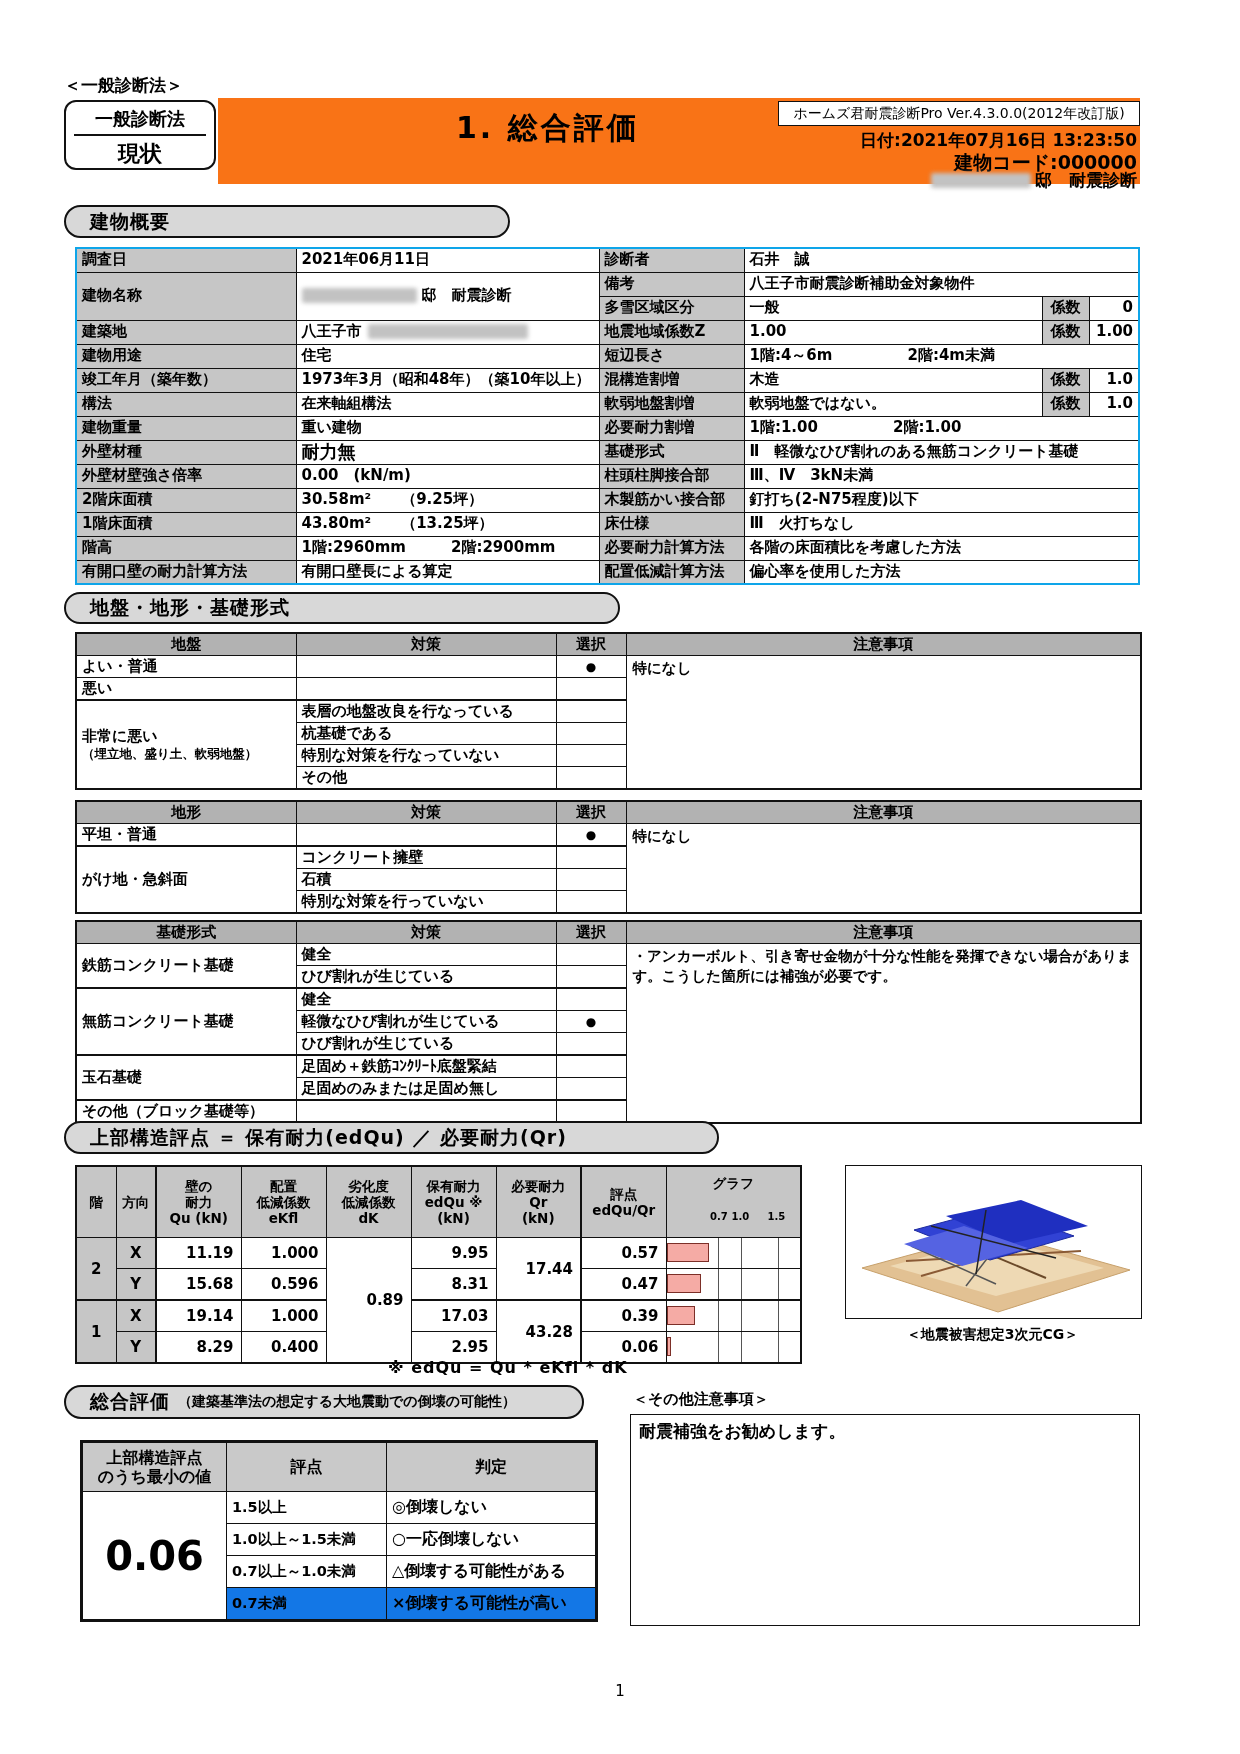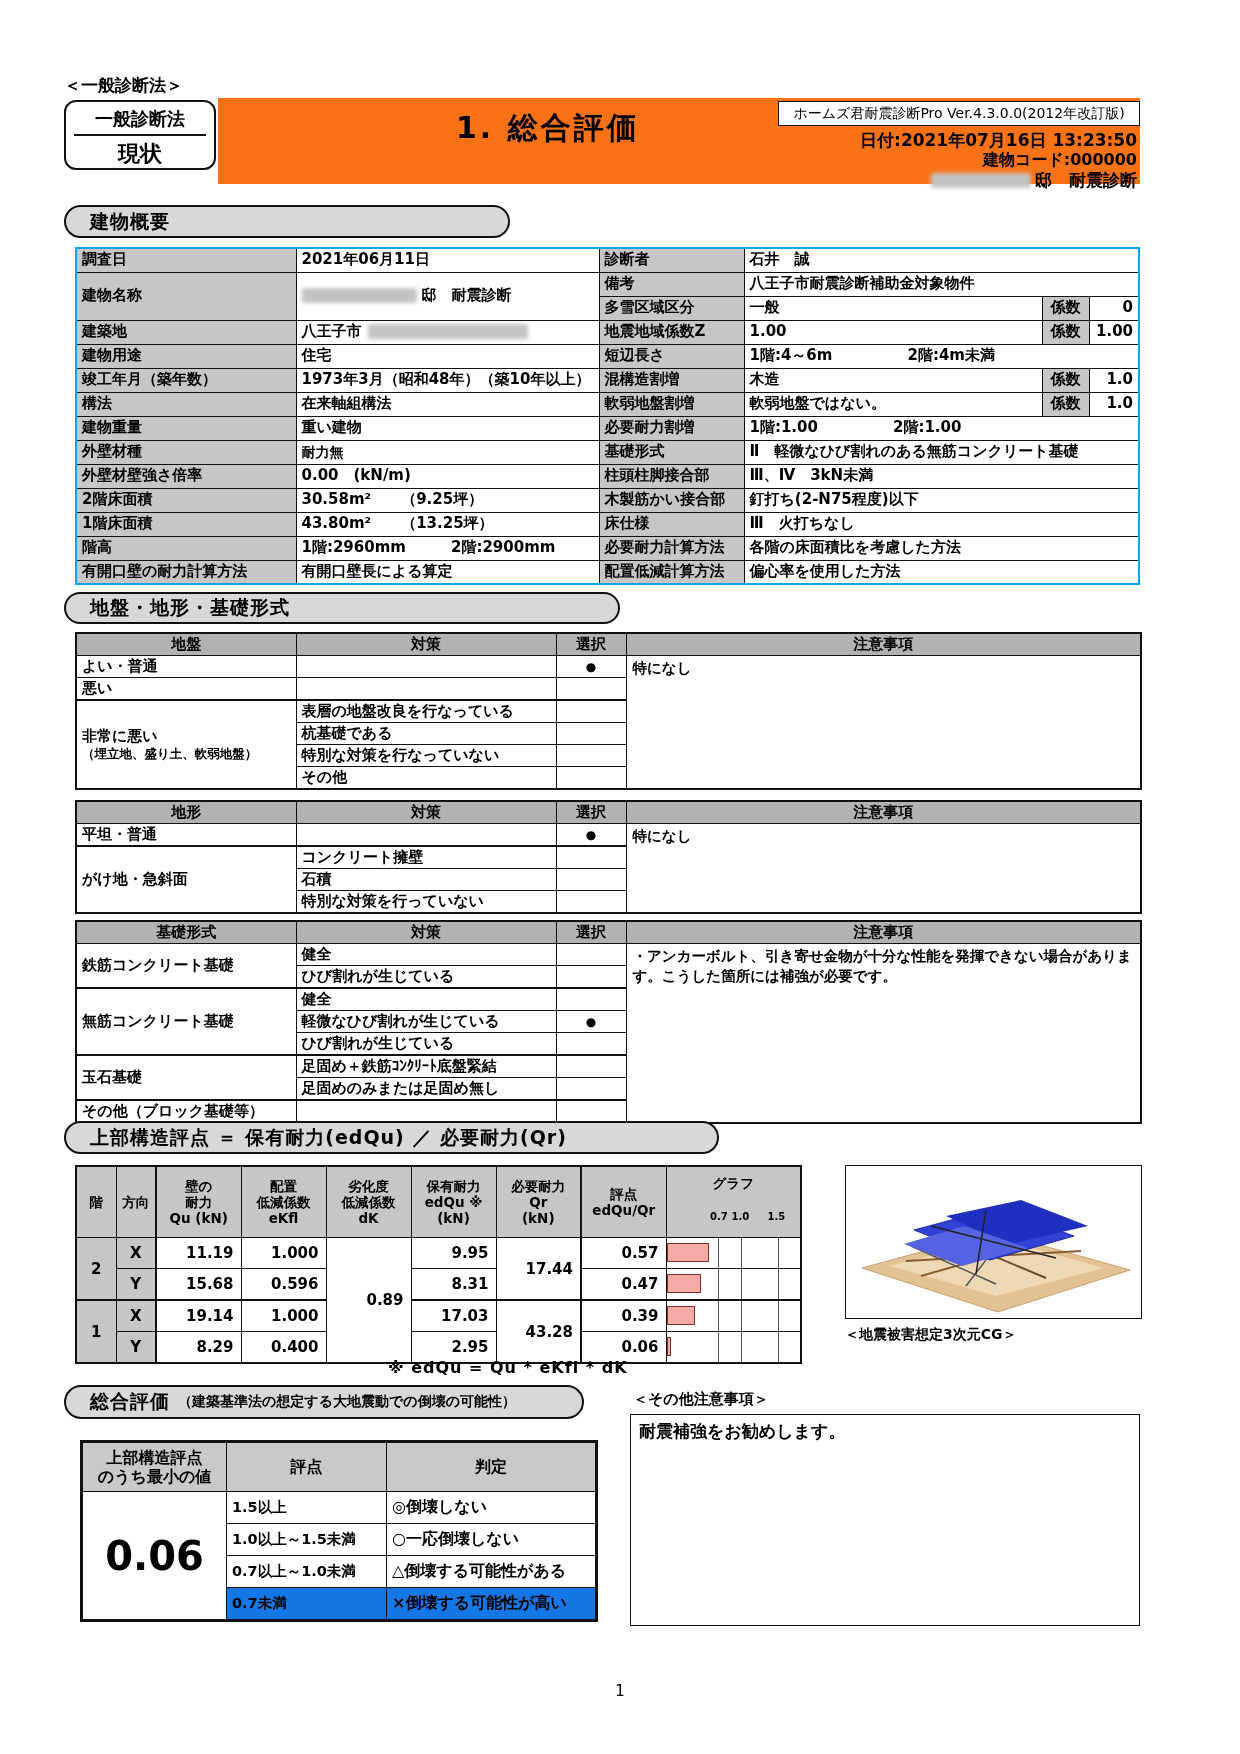--- a/index.html
+++ b/index.html
@@ -10,41 +10,41 @@
   
   .method-tag{left:64px;top:74px;font-size:17px;font-weight:bold;}
   .badge{left:64px;top:100px;width:148px;height:66px;border:2.5px solid #111;border-radius:12px;background:#fff;z-index:2;}
   .badge .t{font-size:18px;font-weight:bold;text-align:center;padding-top:5px;padding-bottom:3px;border-bottom:2px solid #111;margin:0 8px;}
   .badge .c{font-size:22px;font-weight:bold;text-align:center;padding-top:3px;}
   .band{left:218px;top:98px;width:922px;height:86px;background:#f97316;}
   .band .title{position:absolute;left:238px;top:10px;font-size:30px;font-weight:bold;letter-spacing:3px;}
   .version-box{position:absolute;left:560px;top:3px;width:360px;height:23px;background:#fff;border:1.5px solid #111;
                font-size:14px;text-align:center;line-height:22px;}
   .band .r1{position:absolute;right:3px;top:31px;font-size:17px;font-weight:bold;}
-  .band .r2{position:absolute;right:3px;top:52px;font-size:16px;font-weight:bold;}
+  .band .r2{position:absolute;right:3px;top:52px;font-size:19px;font-weight:bold;}
   .band .r3{position:absolute;right:3px;top:71px;font-size:17px;font-weight:bold;display:flex;align-items:center;gap:4px;}
   .redact{display:inline-block;background:#c2c2c2;filter:blur(2px);height:15px;border-radius:2px;vertical-align:middle;}
 
   
   .pill{background:#d8d8d8;border:2px solid #111;border-radius:17px;display:flex;align-items:center;
         padding-left:24px;box-sizing:border-box;}
   .pill .big{font-size:19px;font-weight:bold;letter-spacing:1px;}
   .pill .small{font-size:14px;font-weight:bold;margin-left:8px;}
 
   
   table{border-collapse:collapse;table-layout:fixed;}
   td,th{border:1px solid #111;padding:0 5px;font-size:15px;font-weight:bold;overflow:hidden;white-space:nowrap;}
   .gray{background:#c6c6c6;}
   .colhead{background:#b2b2b2;text-align:center;}
 
   
   .ov{left:75px;top:247px;width:1065px;border:2px solid #0ea5e9;}
   .ov tr{height:24px;}
   .ov td{line-height:1.05;}
-  .ov .sm{font-size:14px;}
+  .ov .sm{font-size:18px;}
   .ov .ind{}
   .ov .coef-l{background:#c6c6c6;text-align:center;padding:0 2px;}
   .ov .coef-v{text-align:right;}
 
   
   .gt{left:75px;border:2px solid #111;}
   .gt th{height:21px;}
   .gt td{height:21px;}
   .gt .sel{text-align:center;font-size:12px;padding:0;}
   .gt .note{vertical-align:top;white-space:normal;line-height:1.35;font-size:14.5px;padding:3px 6px;margin-left:10px;}
@@ -64,21 +64,21 @@
   .graph-cell{position:relative;padding:0;}
   .gridline{position:absolute;top:0;bottom:0;width:1px;background:#555;}
   .score-bar{position:absolute;left:0;top:5px;height:19px;background:var(--bar,#f5aba5);border:1px solid #7c2f28;box-sizing:border-box;}
   .tickwrap{position:relative;height:18px;margin-top:20px;font-size:10px;}
   .tickwrap span{position:absolute;transform:translateX(-50%);top:0;}
 
   .formula{left:388px;top:1358px;font-size:16px;font-weight:bold;letter-spacing:1px;}
 
   
   .cg{left:845px;top:1165px;width:295px;height:152px;border:1.5px solid #111;background:#fff;}
-  .cg-cap{left:845px;top:1326px;width:295px;text-align:left;font-size:14px;font-weight:bold;}
+  .cg-cap{left:845px;top:1326px;width:295px;text-align:center;font-size:14px;font-weight:bold;}
 
   
   .notes-label{left:633px;top:1390px;font-size:15px;font-weight:bold;}
   .notes-box{left:630px;top:1414px;width:510px;height:212px;border:1.5px solid #111;box-sizing:border-box;
              font-size:17px;font-weight:bold;padding:5px 8px;}
   .jt{left:80px;top:1440px;width:515px;border:3px solid #111;}
   .jt th{height:48px;background:#c9c9c9;text-align:center;font-size:16px;line-height:1.2;}
   .jt td{height:31px;}
   .jt .minv{font-size:40px;font-weight:bold;text-align:center;background:#fff;}
   .jt .range{font-size:14.5px;}

